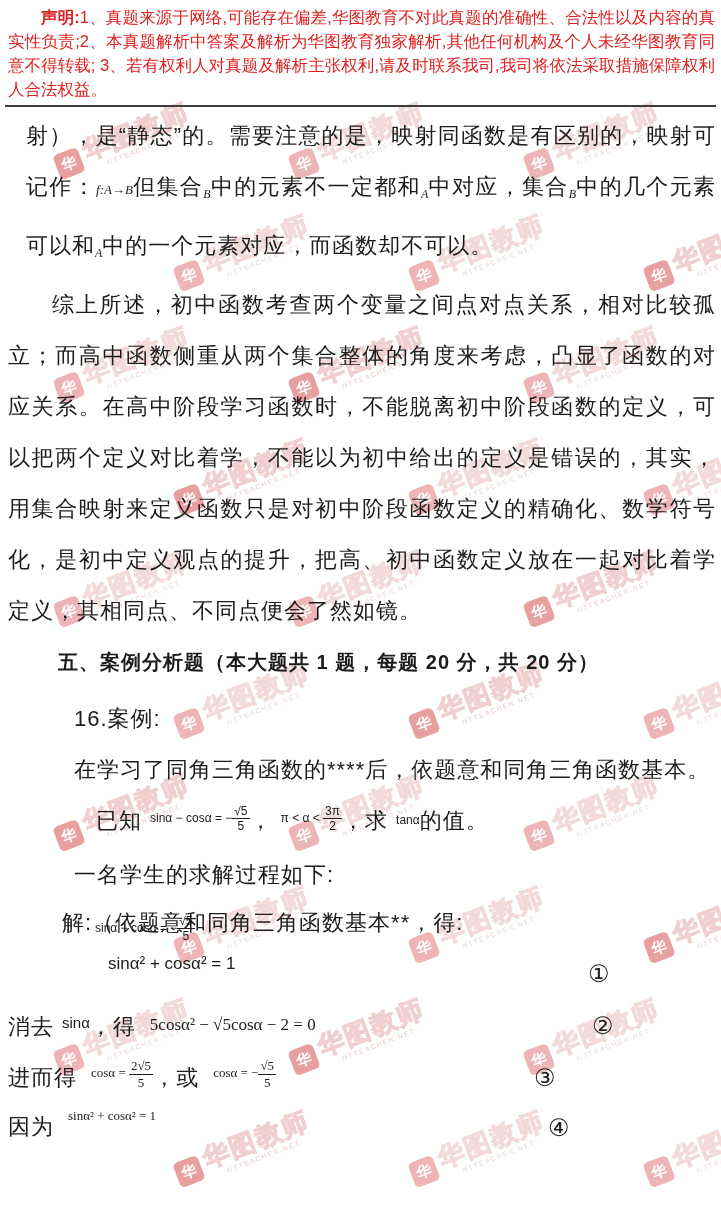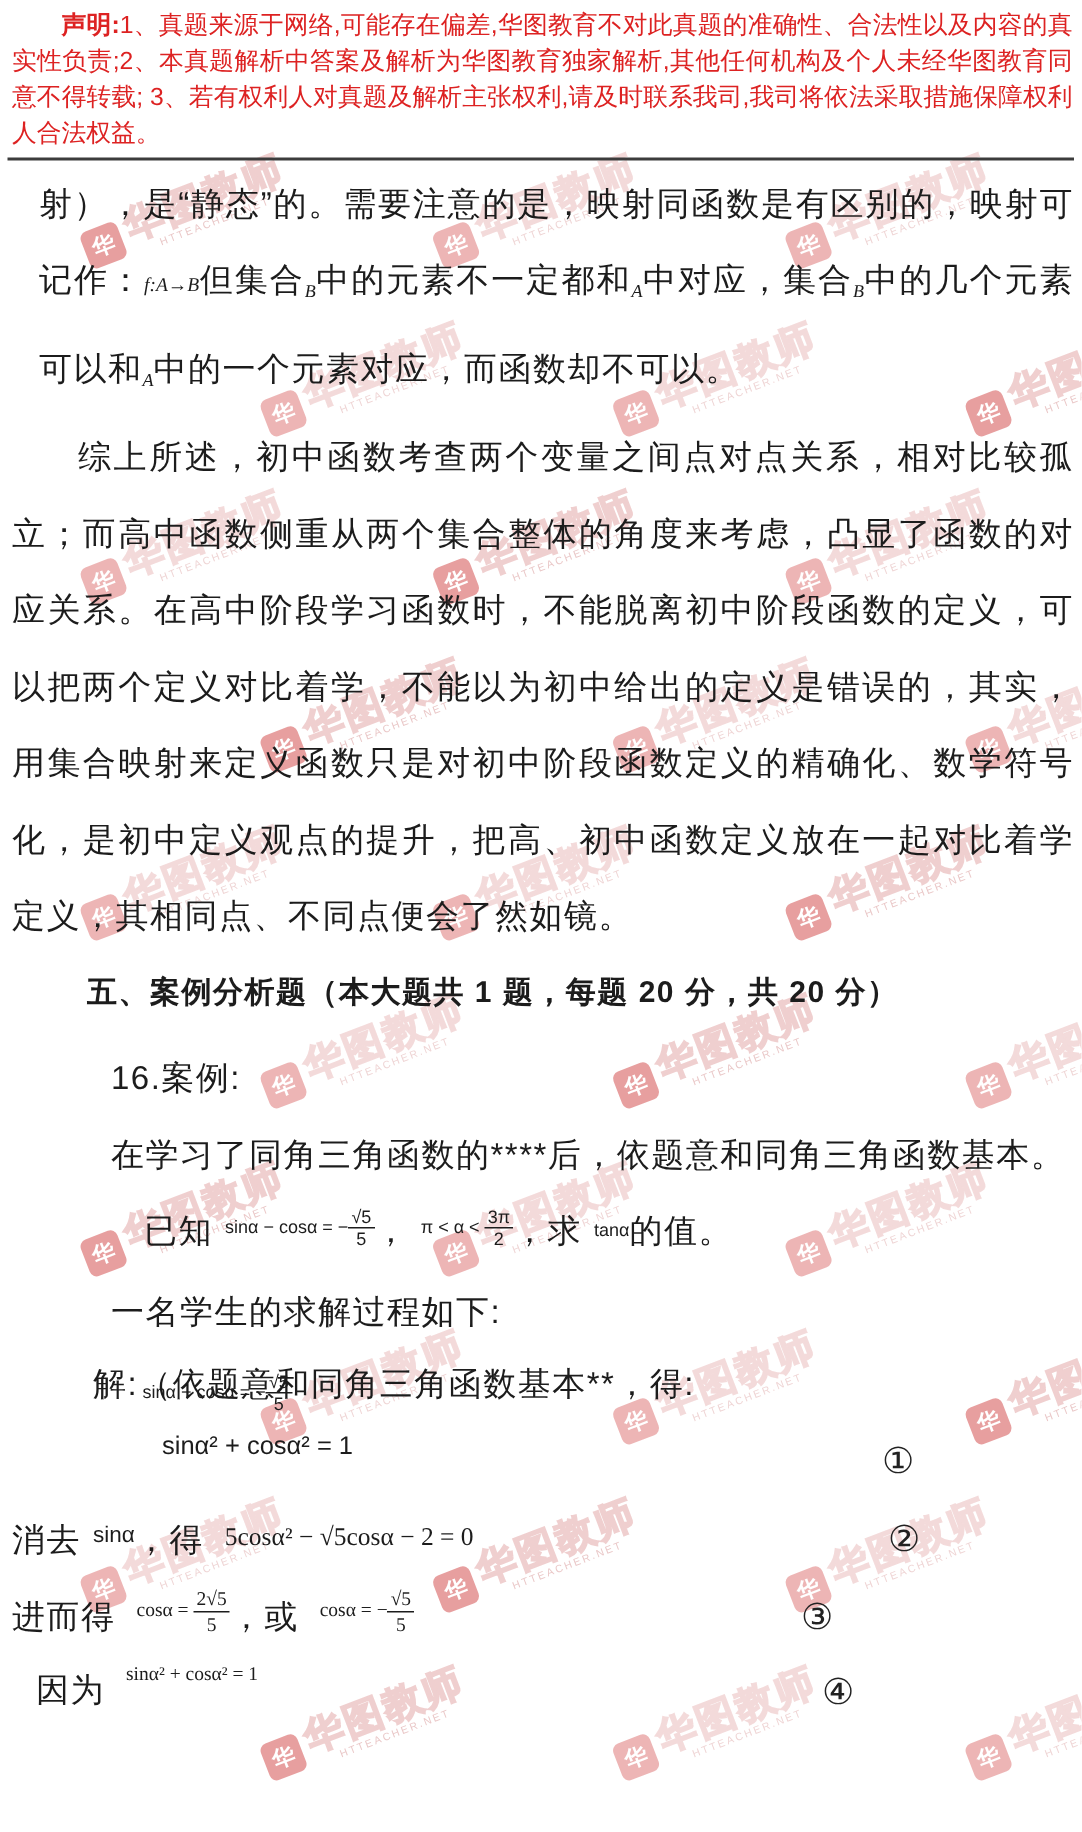--- a/index.html
+++ b/index.html
@@ -55,21 +55,21 @@
   .sub-var{font-family:"Liberation Serif","DejaVu Serif",serif;font-style:italic;font-size:12px;vertical-align:-4px;letter-spacing:0;}
   .im{font-family:"Liberation Serif","DejaVu Serif",serif;font-style:italic;font-size:13px;letter-spacing:0;}
   .frac{display:inline-flex;flex-direction:column;vertical-align:middle;line-height:1.05;text-align:center;}
   .frac .num{border-bottom:1px solid currentColor;padding:0 2px 1px;}
   .frac .den{padding-top:1px;}
   
   .row{position:relative;font-size:22px;letter-spacing:1px;}
   .row1{height:44px;padding:8px 0 0 108px;font-size:17px;}
   .row2{height:50px;line-height:50px;margin-top:4px;padding-left:8px;white-space:nowrap;}
   .row3{height:52px;line-height:52px;padding-left:8px;white-space:nowrap;}
-  .row4{height:46px;line-height:46px;padding-left:24px;white-space:nowrap;}
+  .row4{height:46px;line-height:46px;padding-left:8px;white-space:nowrap;}
   .badge{
     position:absolute;font-size:24px;letter-spacing:0;color:#222;
     font-family:"DejaVu Sans",sans-serif;line-height:1;
   }
   .gap-l{margin-left:14px;font-family:Liberation Serif, serif;}
   .gap-s{margin-left:8px;}
 </style>
 </head>
 <body>
 

